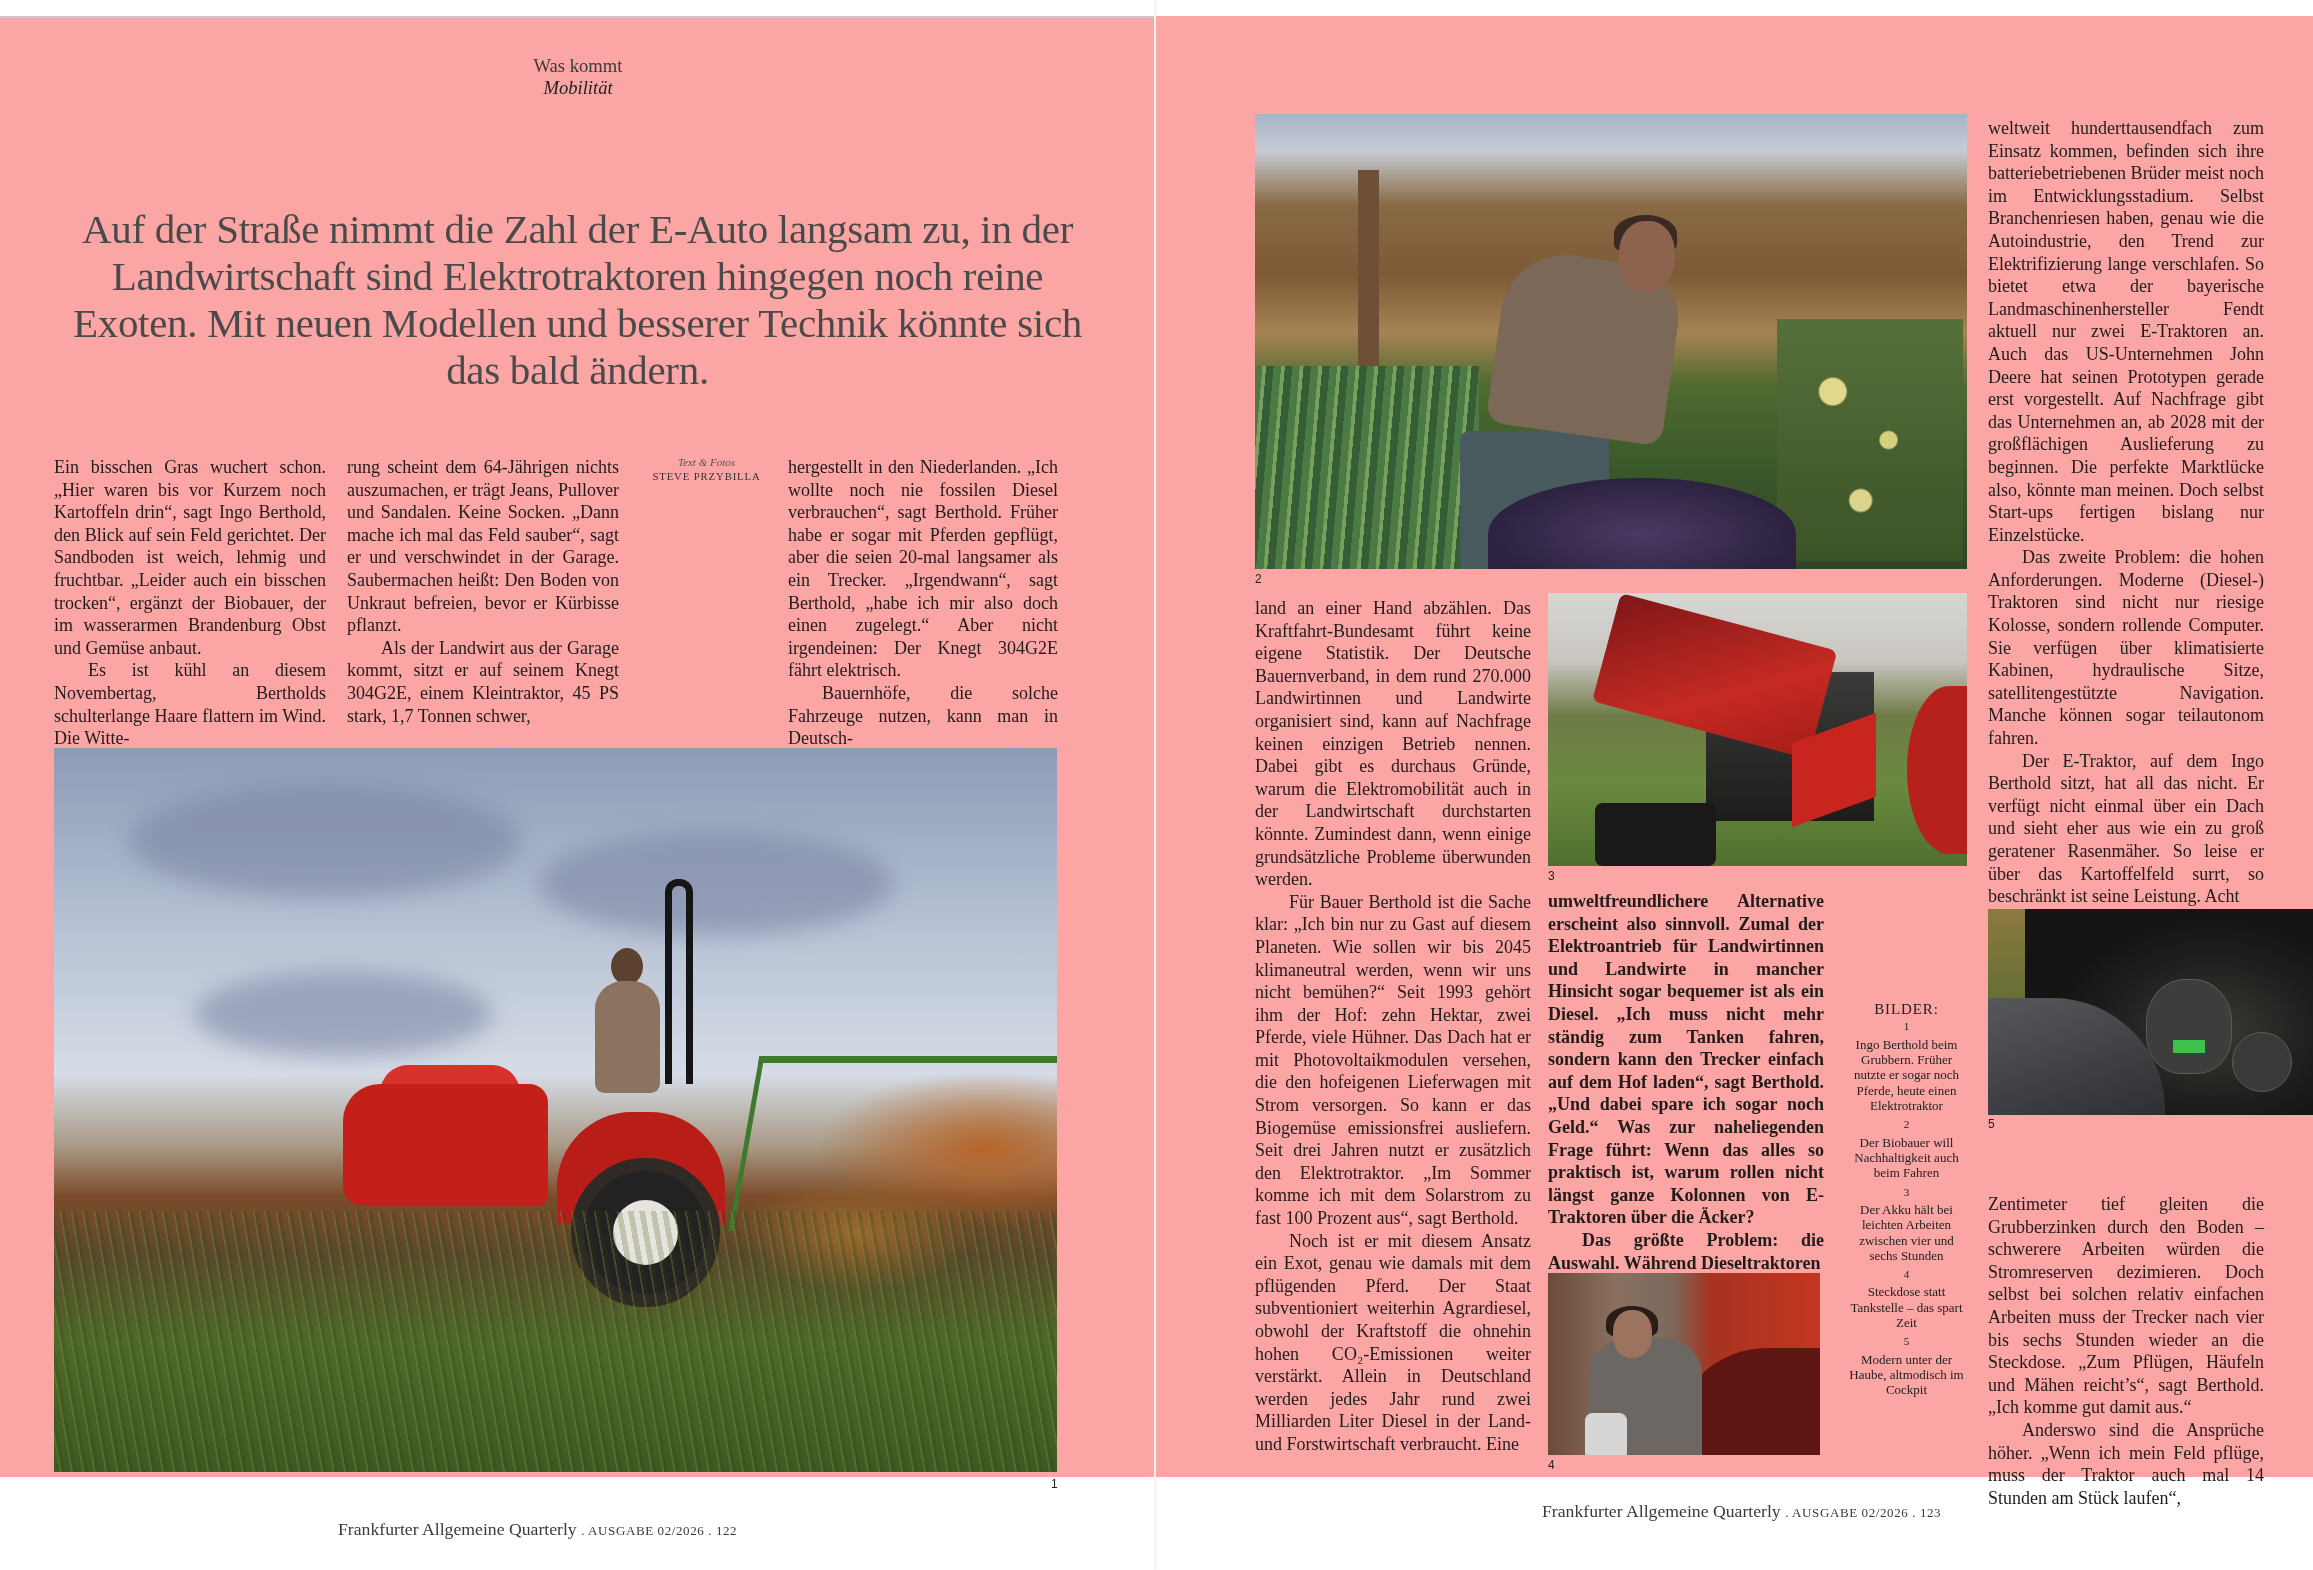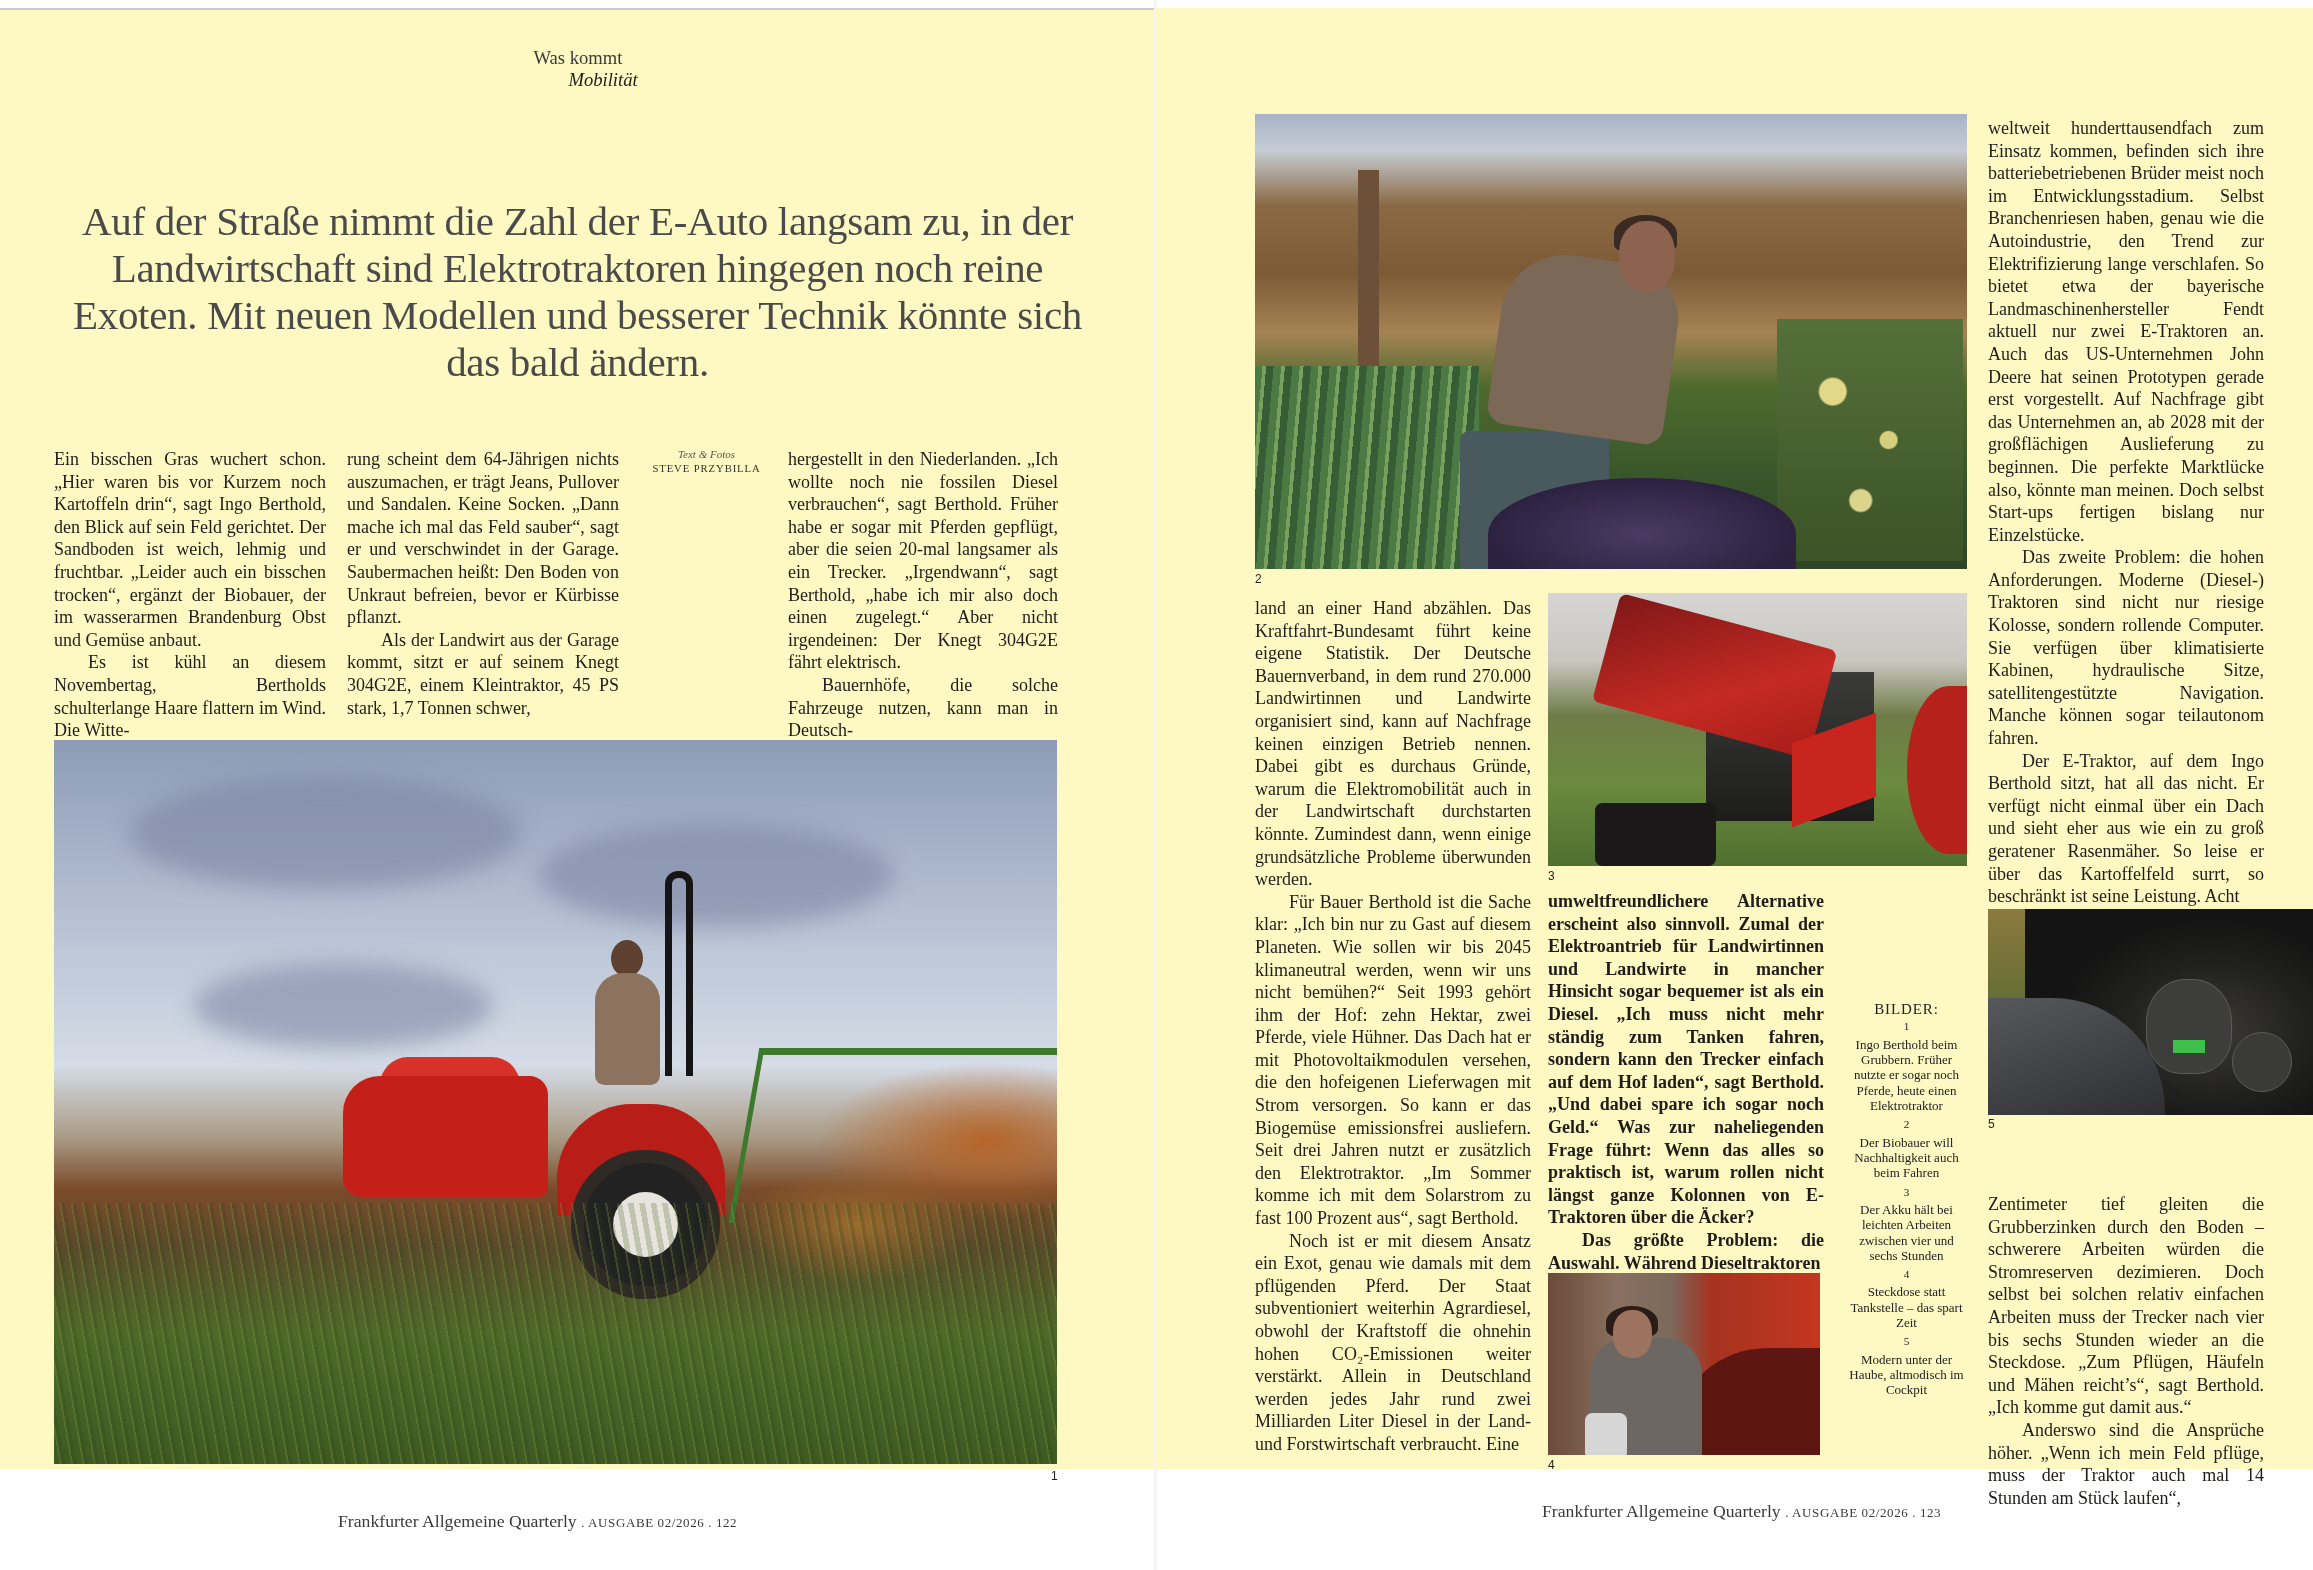--- a/index.html
+++ b/index.html
@@ -2,30 +2,30 @@
 <html style="font-size:15px"><head>
 <meta charset="utf-8">
 <style>
   html, body { margin: 0; padding: 0; }
   body {
     width: 2314px; height: 1571px; position: relative; overflow: hidden;
     background: #ffffff;
     font-family: "Liberation Serif", "DejaVu Serif", serif;
     color: #1d1b1a;
   }
-  .page { position: absolute; top: 8px; height: 1461px; background: #fef9c3; }
+  .page { position: absolute; top: 16px; height: 1461px; background: #fca5a5; }
   .page-left { left: 0; width: 1156px; border-top: 2.8px solid #c9c9c9; box-sizing: border-box; }
   .page-right { left: 1156px; width: 1158px; }
   .gutter { position: absolute; left: 1154px; top: 0; width: 5.6px; height: 1571px;
             background: linear-gradient(to right, #f1f1f1, #fafafa, #ffffff); }
 
   
   .rubric { position: absolute; left: 0; width: 1156px; text-align: center; font-size: 18.6px; color: #3a3a3a; }
   .rubric-top { top: 37px; }
-  .rubric-sub { top: 59px; font-style: italic; color: #222; padding-left: 25px; }
+  .rubric-sub { top: 59px; font-style: italic; color: #222; }
 
   .headline { position: absolute; left: 0; width: 1156px; top: 119px; text-align: center;
               font-size: 39px; color: #1a1a1a; letter-spacing: -0.3px; }
   .deck { position: absolute; left: 65px; width: 1025px; top: 188px; text-align: center;
           font-size: 41px; line-height: 47px; color: #4a4a4a; letter-spacing: -0.3px; }
 
   
   .col { position: absolute; font-size: 18px; line-height: 22.6px; text-align: justify;
          hyphens: manual; color: #1f1c1a; }
   .col p { margin: 0; }

